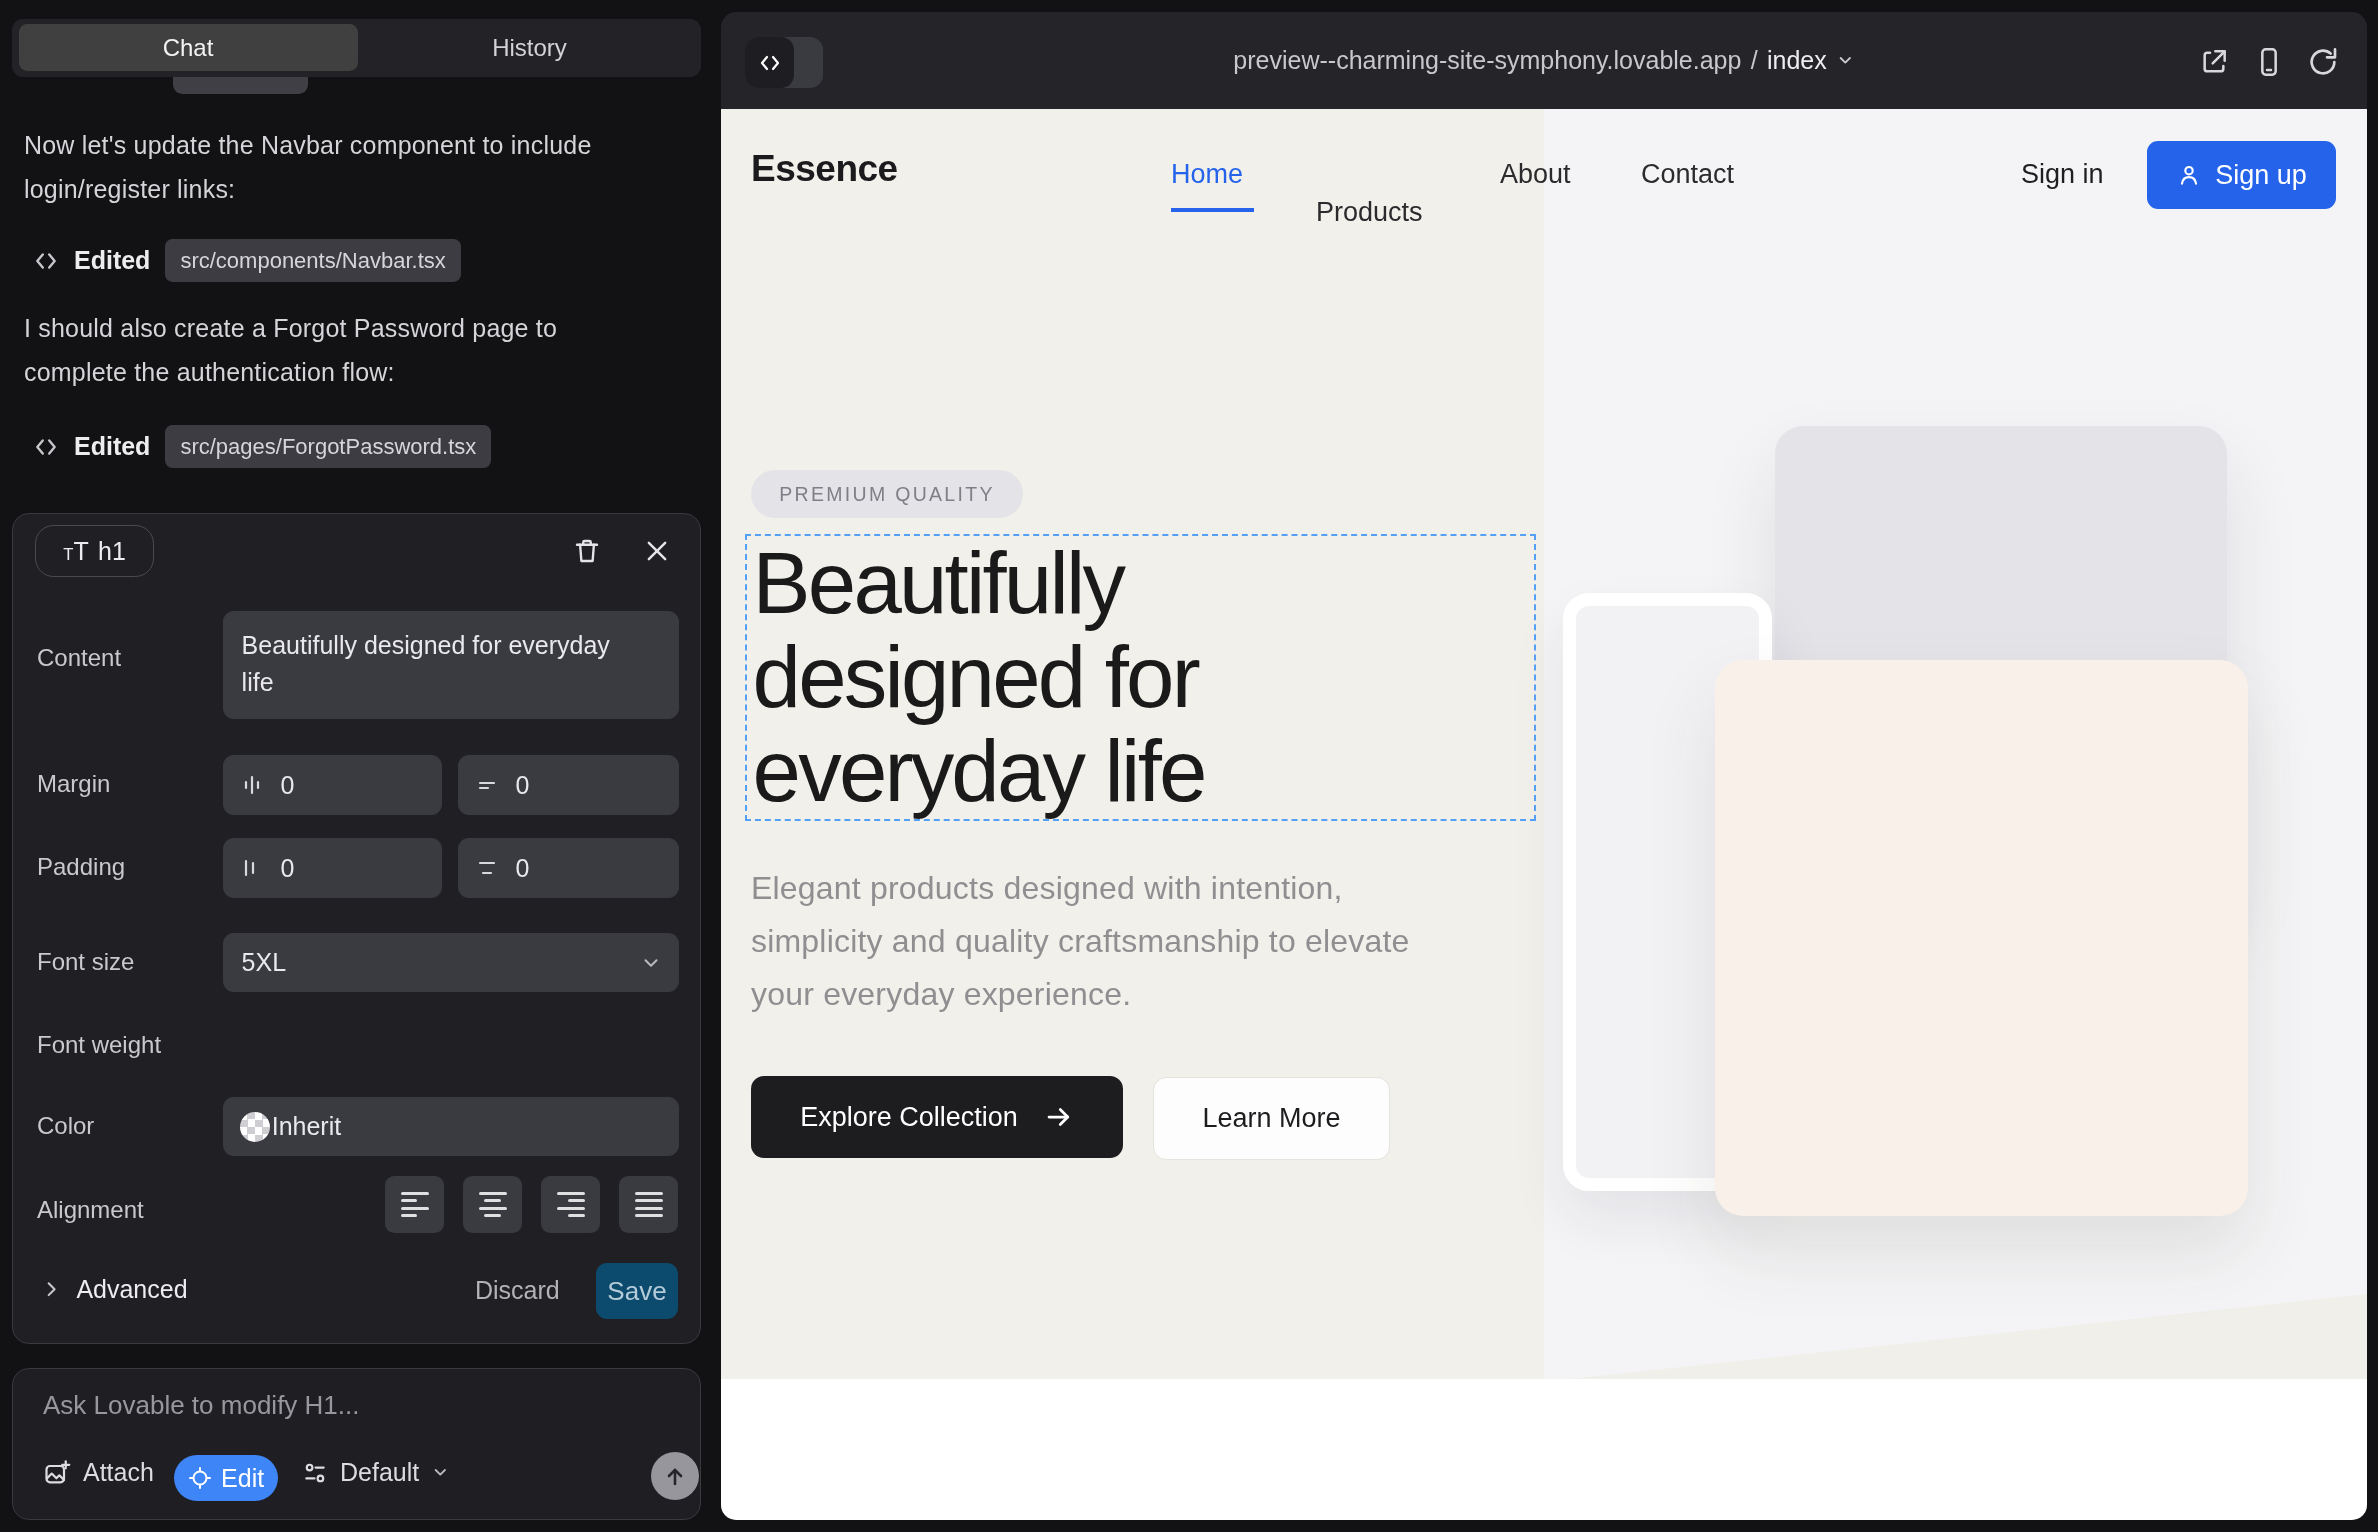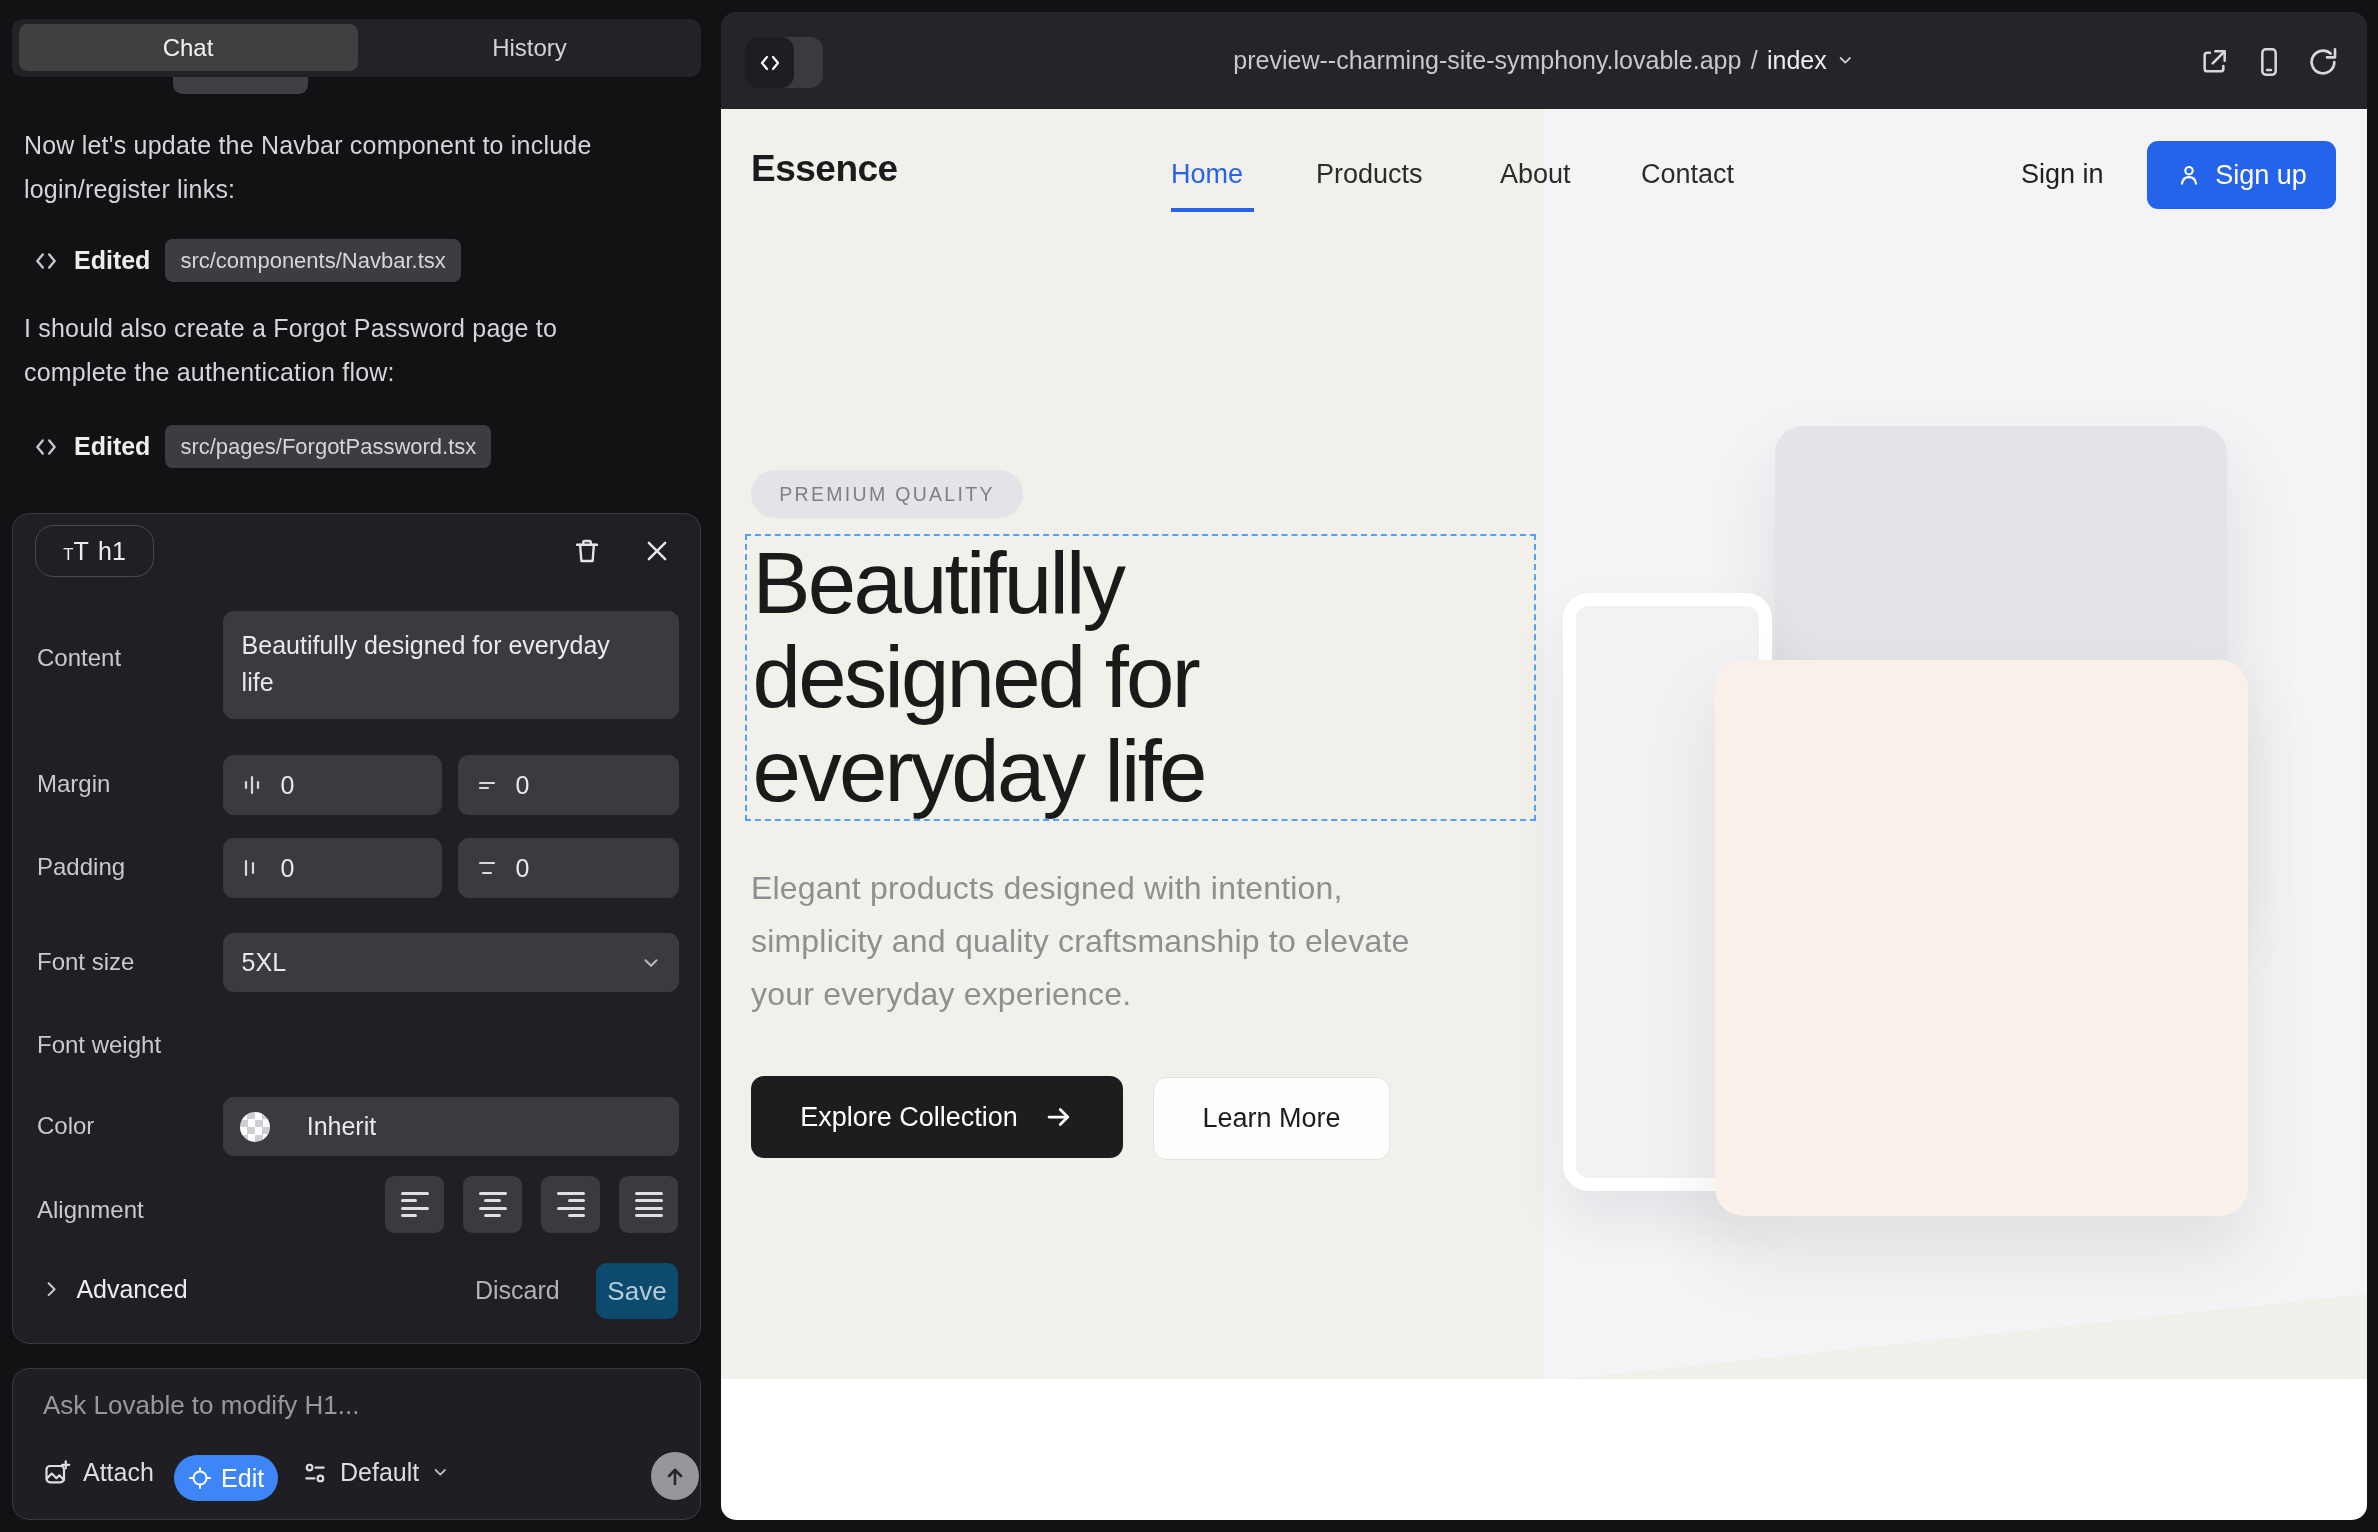--- a/index.html
+++ b/index.html
@@ -50,21 +50,21 @@
     color:#e9e9ed; font-size:25px; padding-left:16.7px; }
   .inp-mx { left:210px; top:241px; width:219px; } .inp-my { left:445px; top:241px; width:221px; }
   .inp-px { left:210px; top:324px; width:219px; } .inp-py { left:445px; top:324px; width:221px; }
   .spc-ic { color:#d9d9dd; }
 
   .select { left:210px; width:456px; height:59px; background:#3a3a41; border-radius:11px; color:#e9e9ed;
     font-size:25px; display:flex; align-items:center; padding:0 18.6px; }
   .sel-size { top:419px; } .sel-weight { top:502px; }
   .select .chev { position:absolute; right:16.7px; color:#b9b9bd; }
   .color-field { left:210px; top:583px; width:456px; height:59px; background:#3a3a41; border-radius:11px;
-    display:flex; align-items:center; gap:37px; padding:0 16.7px; color:#e9e9ed; font-size:25px; }
+    display:flex; align-items:center; gap:2px; padding:0 16.7px; color:#e9e9ed; font-size:25px; }
   .swatch { width:30px; height:30px; border-radius:50%;
     background:repeating-conic-gradient(#cfcfd3 0% 25%, #ffffff 0% 50%) 0 0/15px 15px; }
 
   .alnbtn { top:662px; width:59px; height:57px; border-radius:9.3px; background:#3a3a41;
     display:flex; align-items:center; justify-content:center; color:#e0e0e3; }
   .aln1 { left:372px; } .aln2 { left:450px; } .aln3 { left:528px; } .aln4 { left:606px; }
   .aln { width:28px; display:flex; flex-direction:column; gap:4.6px; }
   .aln i { display:block; height:2.8px; background:currentColor; border-radius:1.9px; }
   .aln .w60 { width:60%; } .aln .w100 { width:100%; }
   .aln-l i { align-self:flex-start; } .aln-c i { align-self:center; } .aln-r i { align-self:flex-end; }
@@ -106,21 +106,21 @@
   .card-gray { left:1054px; top:317px; width:452px; height:482px; background:#e4e3e8; border-radius:28px;
     box-shadow:0 37px 74px rgba(40,40,60,.10); }
   .card-white { left:842px; top:484px; width:209px; height:598px; background:#f2f2f5;
     border:13px solid #fff; border-radius:26px; box-shadow:0 28px 56px rgba(40,40,60,.08); }
   .card-cream { left:994px; top:551px; width:533px; height:556px; background:#f8f0e9; border-radius:28px;
     box-shadow:0 37px 74px rgba(60,45,30,.10); }
 
   .logo { left:30px; top:39px; font-size:37px; font-weight:700; color:#1b1b1d; letter-spacing:-0.5px; }
   .navlink { top:50px; font-size:27px; color:#2b2b2e; }
   .nav-home { left:450px; color:#2563eb; }
-  .nav-products { left:595px; } .nav-about { left:779px; } .nav-contact { left:920px; }
+  .nav-products { left:595px;margin-top:38px; } .nav-about { left:779px; } .nav-contact { left:920px; }
   .home-underline { left:450px; top:99px; width:83px; height:3.7px; background:#2563eb; }
   .signin { left:1300px; top:50px; font-size:27px; color:#1f1f22; }
   .signup { left:1426px; top:32px; width:189px; height:68px; background:#2563eb; border-radius:11px;
     color:#fff; display:flex; align-items:center; justify-content:center; gap:13px; font-size:27px; font-weight:500; }
 
   .badge { left:30px; top:361px; width:272px; height:48px; background:#e4e3e7; border-radius:24px;
     color:#7f7f87; font-size:19.5px; letter-spacing:2.3px; font-weight:500;
     display:flex; align-items:center; justify-content:center; }
   .h1-select { left:24px; top:425px; width:791px; height:287px; border:2.8px dashed #55a0f7; }
   .hero-h1 { margin:0; padding:0 0 0 5.6px; font-size:87px; font-weight:500; letter-spacing:-2.8px;

